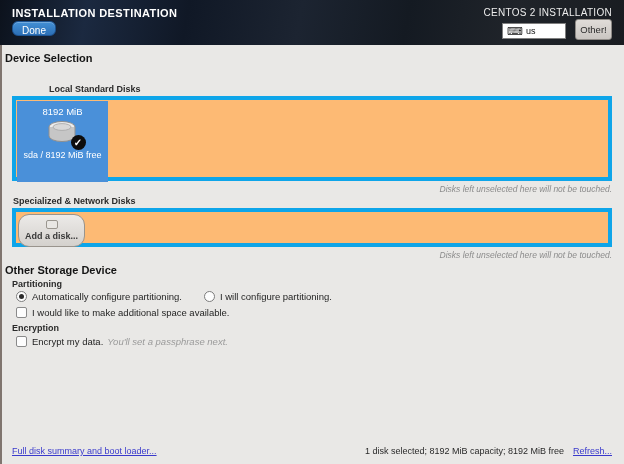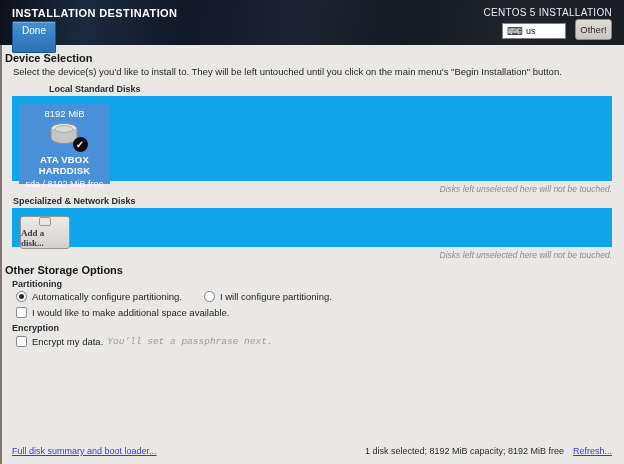--- a/index.html
+++ b/index.html
@@ -14,23 +14,23 @@
   
   .header {
     position:absolute; left:0; top:0; width:624px; height:45px;
     background:linear-gradient(100deg,#0c121c 0%,#1b2940 14%,#101826 30%,#1c2431 48%,#141a22 65%,#20242a 82%,#191c21 100%);
   }
   .header-title {
     position:absolute; left:12px; top:7px;
     font-size:11px; font-weight:bold; letter-spacing:0.4px; color:#ffffff;
   }
   .done-btn {
-    position:absolute; left:12px; top:21px; width:44px; height:32px;
+    position:absolute; left:12px; top:21px; width:44px; height:15px;
     background:linear-gradient(#4390d5,#2c6fb6);
-    border:1px solid #1d5391; border-radius:1px;
+    border:1px solid #1d5391; border-radius:6px;
     color:#fff; font-size:10px; text-align:center; line-height:17px;
     box-shadow:inset 0 1px 0 rgba(255,255,255,.25);
     cursor:default;
   }
   .product-label {
     position:absolute; right:12px; top:7px;
     font-size:10px; color:#ececec; letter-spacing:0.3px;
   }
   .kbd-box {
     position:absolute; right:58px; top:23px; width:64px; height:16px;
@@ -49,44 +49,44 @@
   .h-main { position:absolute; left:5px; font-size:11px; font-weight:bold; color:#151515; }
   .h-sub  { position:absolute; left:13px; font-size:9px; font-weight:bold; color:#2b2b2b; }
   .subtitle { position:absolute; left:13px; top:66px; font-size:9.5px; color:#1f1f1f; }
   .note {
     position:absolute; right:12px; text-align:right;
     font-size:8.5px; font-style:italic; color:#8c8c8c;
   }
   
   .panel {
     position:absolute; left:12px; width:600px;
-    background:#0ea5e9; border:6px solid #0ea5e9;
+    background:#fdba74; border:4px solid #0ea5e9;
   }
   .disk-panel { top:96px; height:85px; }
   .spec-panel { top:208px; height:39px; }
   
   .disk-tile {
     position:absolute; left:1px; top:1px; width:91px; height:81px;
     background:#4a90d9; color:#fff; text-align:center;
   }
   .disk-size { margin-top:5px; font-size:9.5px; }
   .disk-icon-wrap { position:relative; width:36px; height:27px; margin:3px auto 0; }
   .check-badge {
     position:absolute; right:-5px; bottom:-3px; width:15px; height:15px;
     background:#0d0d0d; border-radius:50%;
     color:#fff; font-size:10px; font-weight:bold; line-height:15px; text-align:center;
   }
   .disk-name { margin-top:5px; font-size:9.5px; font-weight:bold; letter-spacing:0.2px; }
   .disk-sub  { margin-top:3px; font-size:9px; }
   
   .add-disk-btn {
-    position:absolute; left:2px; top:2px; width:50px; height:33px;
+    position:absolute; left:2px; top:2px; width:67px; height:33px;
     background:linear-gradient(#eceae8,#d4d1cd);
-    border:1px solid #99948d; border-radius:3px;
-    display:flex; flex-direction:column; align-items:center; justify-content:center; gap:2px;font-family:Liberation Serif, serif;
+    border:1px solid #99948d; border-radius:11px;
+    display:flex; flex-direction:column; align-items:center; justify-content:center; gap:2px;
   }
   .add-disk-icon {
     width:12px; height:9px; background:#e9e7e4;
     border:1px solid #9a968f; border-radius:2px;
   }
   .add-disk-label { font-size:9px; font-weight:bold; color:#3a3a3a; }
   
   .opt-row { position:absolute; font-size:9.5px; color:#1f1f1f; display:flex; align-items:center; }
   .radio {
     display:inline-block; width:11px; height:11px; border-radius:50%;
@@ -94,65 +94,63 @@
     position:relative; flex:0 0 auto;
   }
   .radio.selected::after {
     content:""; position:absolute; left:2px; top:2px; width:5px; height:5px;
     border-radius:50%; background:#2b2b2b;
   }
   .checkbox {
     display:inline-block; width:11px; height:11px; border-radius:2px;
     background:#fdfdfd; border:1px solid #8a8a8a; margin-right:5px; flex:0 0 auto;
   }
-  .muted-italic { font-style:italic; color:#9a9a9a; margin-left:4px;font-family:Liberation Mono, monospace; }
+  .muted-italic { font-style:italic; color:#9a9a9a; margin-left:4px; }
   
   .footer-link {
     position:absolute; left:12px; top:446px;
     font-size:9px; color:#3a3acc; text-decoration:underline; cursor:pointer;
   }
   .footer-status {
     position:absolute; right:12px; top:446px; font-size:9px; color:#2a2a2a;
   }
   .footer-status .refresh {
     color:#3a3acc; text-decoration:underline; margin-left:9px; cursor:pointer;
   }
 </style>
 </head>
 <body>
 
 <div class="screen">
 
   <div class="header">
     <div class="header-title">INSTALLATION DESTINATION</div>
     <div class="done-btn">Done</div>
-    <div class="product-label">CENTOS 5 INSTALLATION</div>
+    <div class="product-label">CENTOS 2 INSTALLATION</div>
     <div class="kbd-box">
       <span class="kbd-icon">⌨</span>
       <span class="kbd-label">us</span>
     </div>
     <div class="help-btn">Other!</div>
   </div>
 
   <div class="h-main" style="top:52px;">Device Selection</div>
-  <div class="subtitle">Select the device(s) you'd like to install to.  They will be left untouched until you click on the main menu's "Begin Installation" button.</div>
   <div class="h-sub" style="top:84px;padding-left:36px;">Local Standard Disks</div>
 
   <div class="panel disk-panel">
     <div class="disk-tile">
       <div class="disk-size">8192 MiB</div>
       <div class="disk-icon-wrap">
         <svg width="36" height="27" viewBox="0 0 36 27">
           <ellipse cx="17" cy="7" rx="13" ry="5.5" fill="#ededed" stroke="#8f8f8f" stroke-width="1"></ellipse>
           <path d="M4 7 v9 a13 5.5 0 0 0 26 0 v-9" fill="#c6c6c6" stroke="#8f8f8f" stroke-width="1"></path>
           <ellipse cx="17" cy="7" rx="9" ry="3.4" fill="#d8d8d8" stroke="#a5a5a5" stroke-width="0.8"></ellipse>
         </svg>
         <div class="check-badge">✓</div>
       </div>
-      <div class="disk-name">ATA VBOX HARDDISK</div>
       <div class="disk-sub">
         <span>sda</span>
         <span>/</span>
         <span>8192 MiB free</span>
       </div>
     </div>
   </div>
 
   <div class="note" style="top:184px;">Disks left unselected here will not be touched.</div>
 
@@ -160,21 +158,21 @@
 
   <div class="panel spec-panel">
     <div class="add-disk-btn">
       <div class="add-disk-icon"></div>
       <div class="add-disk-label">Add a disk...</div>
     </div>
   </div>
 
   <div class="note" style="top:250px;">Disks left unselected here will not be touched.</div>
 
-  <div class="h-main" style="top:264px;">Other Storage Options</div>
+  <div class="h-main" style="top:264px;">Other Storage Device</div>
   <div class="h-sub" style="left:12px; top:279px;">Partitioning</div>
 
   <div class="opt-row" style="left:16px; top:307px;">
     <span class="checkbox"></span>
     <span>I would like to make additional space available.</span>
   </div>
 
   <div class="opt-row" style="left:16px; top:291px;">
     <span class="radio selected"></span>
     <span>Automatically configure partitioning.</span>

